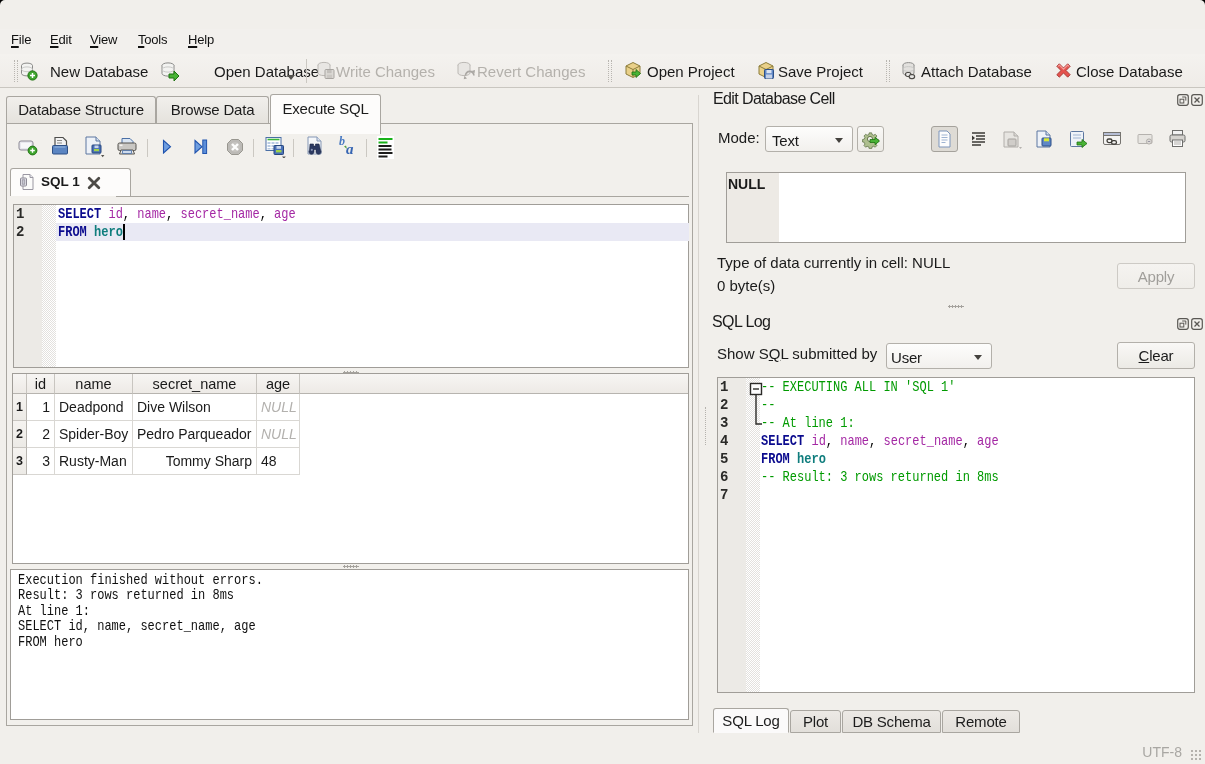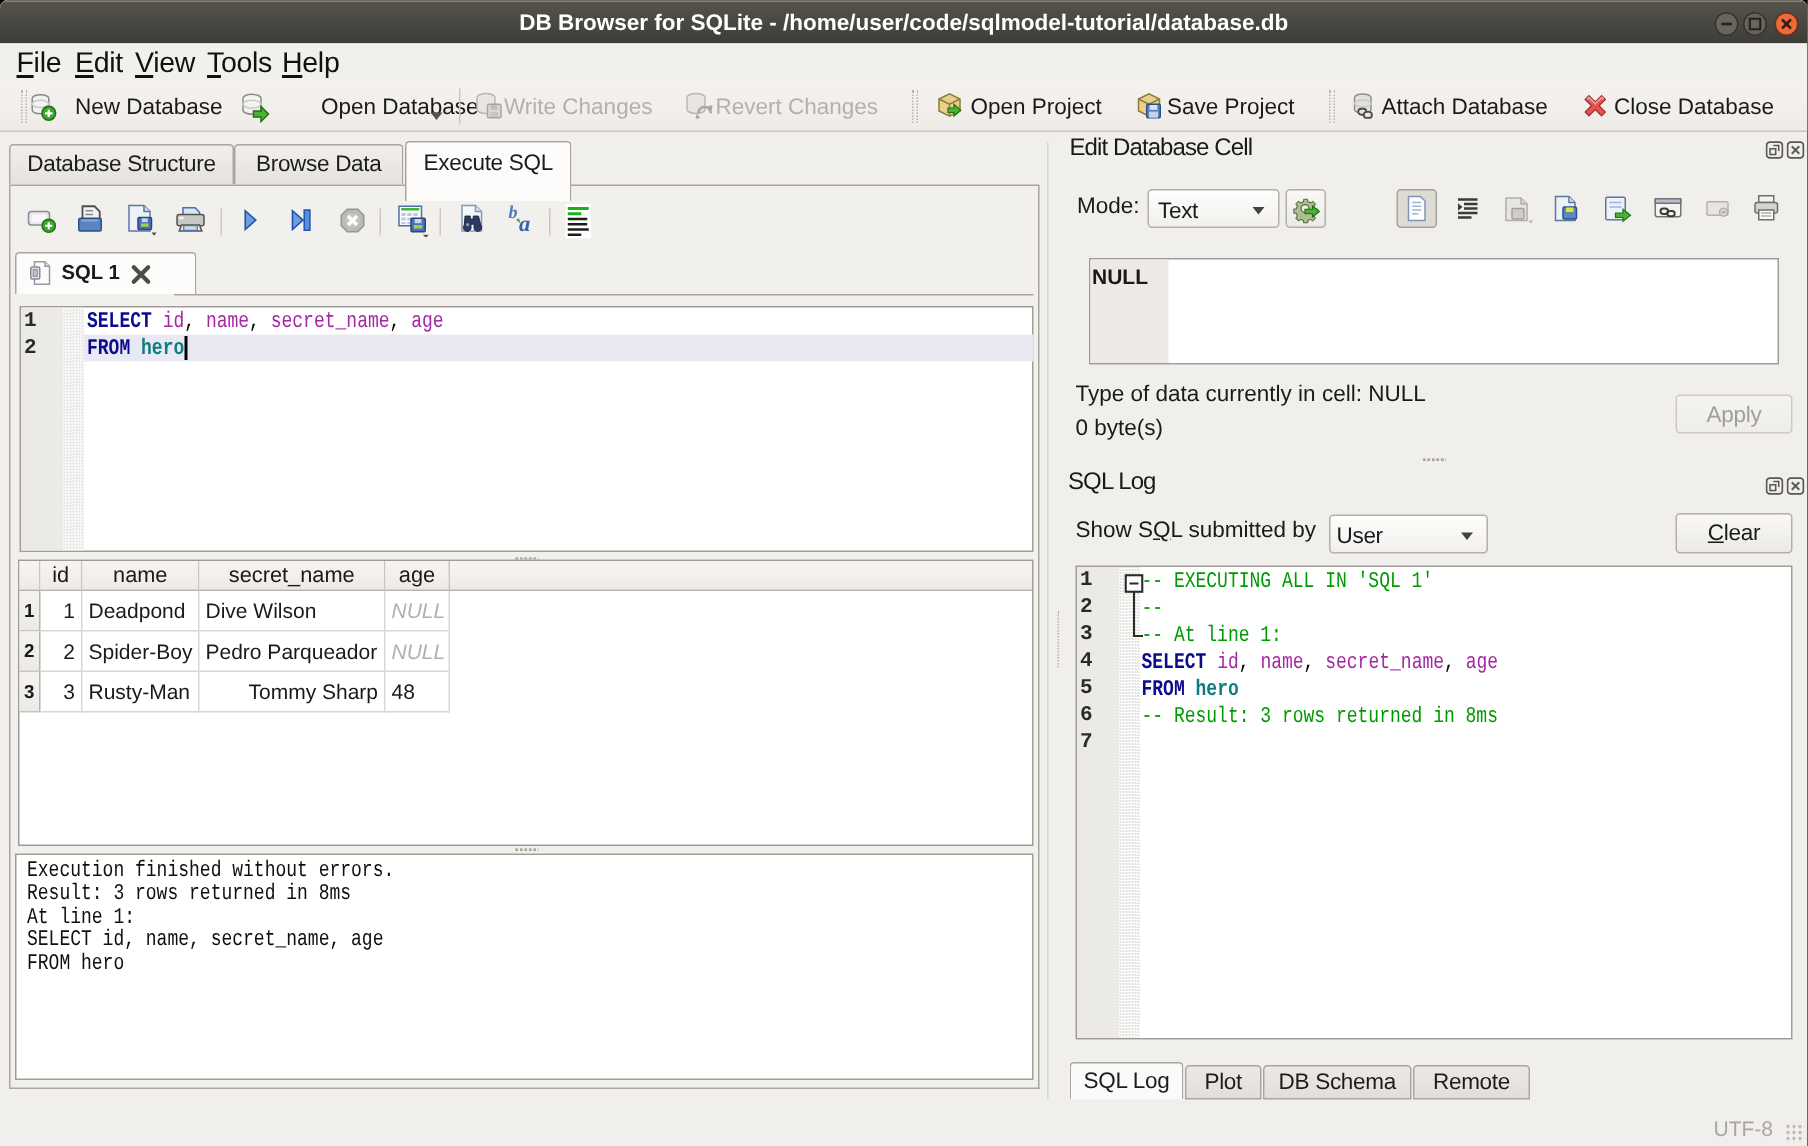--- a/index.html
+++ b/index.html
@@ -10,21 +10,21 @@
 
 #titlebar { position:absolute; left:0; top:0; width:1205px; height:29px;
   background:linear-gradient(#55534c, #3d3c37); border-radius:5px 5px 0 0;
   border-top:1px solid #6b6962; }
 #title { position:absolute; width:100%; top:6px; text-align:center; color:#ffffff;
   font-size:15px; font-weight:bold; letter-spacing:0px; }
 .winbtn { position:absolute; top:7px; width:16px; height:16px; border-radius:50%; }
 .winbtn svg { position:absolute; left:0; top:0; }
 
 #menubar { position:absolute; left:0; top:29px; width:1205px; height:25px; background:#f2f0ed; }
-.menuitem { position:absolute; top:3px; font-size:19px; letter-spacing:-0.2px; color:#111; }
+.menuitem { position:absolute; top:3px; font-size:13px; letter-spacing:-0.2px; color:#111; }
 .menuitem u { text-decoration-thickness:1.5px; text-underline-offset:2px; }
 
 #toolbar { position:absolute; left:0; top:54px; width:1205px; height:34px;
   background:linear-gradient(#f4f2ef, #efece8); border-bottom:1px solid #c9c6c0; }
 .tbtext { position:absolute; top:9px; font-size:15px; color:#1a1a1a; }
 .tbtext.dis { color:#b4b1ac; }
 .tbhandle { position:absolute; top:6px; width:4px; height:22px;
   border-left:1px dotted #b9b6b1; border-right:1px dotted #b9b6b1; }
 .tbsep { position:absolute; top:5px; width:1px; height:24px; background:#cbc8c2; }
 .tbicon { position:absolute; top:6px; }
@@ -105,38 +105,20 @@
   background:linear-gradient(#ece9e5,#e2dfda); border:1px solid #a9a6a0; border-radius:3px 3px 0 0; }
 .btab.active { background:#fbfafa; border-bottom:1px solid #fbfafa; }
 #utf8 { position:absolute; right:23px; top:744px; font-size:14px; color:#a9a7a3; }
 #grip { position:absolute; right:2px; bottom:2px; width:13px; height:13px;
   background-image:radial-gradient(#b5b2ad 1px, transparent 1.1px); background-size:4px 4px; }
 </style>
 </head>
 <body>
 <div id="win">
 
-  <div id="titlebar">
-    <div id="title">DB Browser for SQLite - /home/user/code/sqlmodel-tutorial/database.db</div>
-    <div class="winbtn" style="left:1143px; background:#66645d; border:1px solid #343330;">
-      <svg width="14" height="14">
-          <line x1="3.5" y1="7" x2="10.5" y2="7" stroke="#23221f" stroke-width="1.6"></line>
-        </svg>
-    </div>
-    <div class="winbtn" style="left:1162px; background:#66645d; border:1px solid #343330;">
-      <svg width="14" height="14">
-          <rect x="3.5" y="3.5" width="7" height="7" fill="none" stroke="#23221f" stroke-width="1.4"></rect>
-        </svg>
-    </div>
-    <div class="winbtn" style="left:1183px; background:#f0693a; border:1px solid #69301a;">
-      <svg width="14" height="14">
-          <path d="M4 4 L10 10 M10 4 L4 10" stroke="#35200f" stroke-width="1.7"></path>
-        </svg>
-    </div>
-  </div>
 
   <div id="menubar">
     <div class="menuitem" style="left:11px;"><u>F</u>ile</div>
     <div class="menuitem" style="left:50px;"><u>E</u>dit</div>
     <div class="menuitem" style="left:90px;"><u>V</u>iew</div>
     <div class="menuitem" style="left:138px;"><u>T</u>ools</div>
     <div class="menuitem" style="left:188px;"><u>H</u>elp</div>
   </div>
 
   <div id="toolbar">

